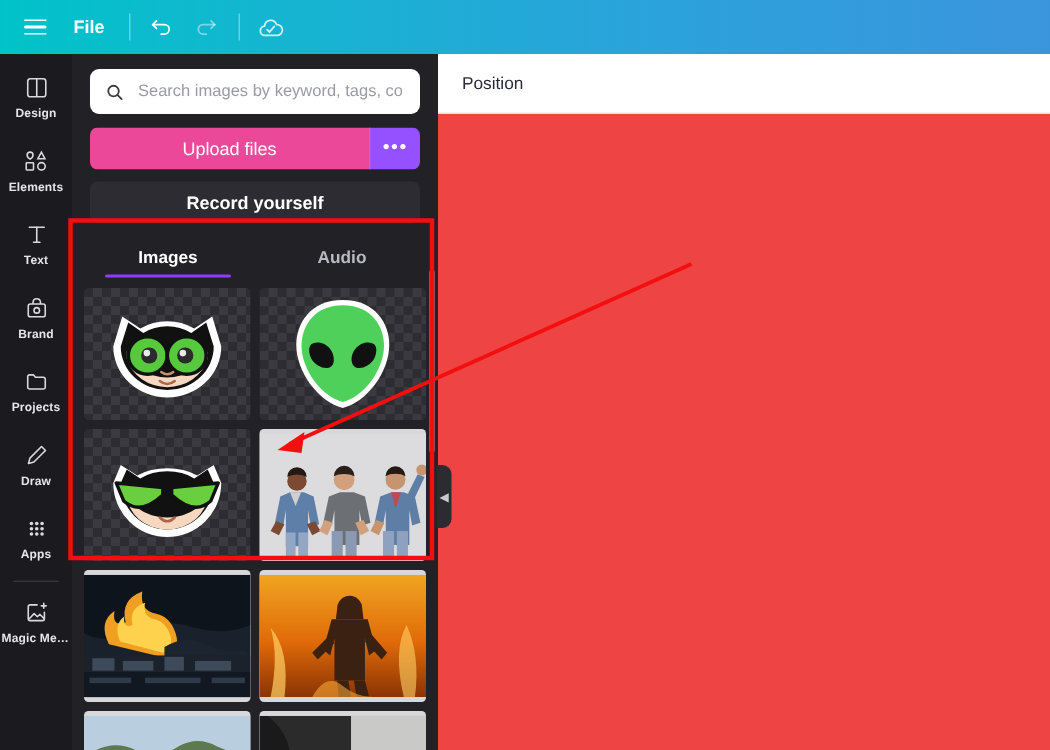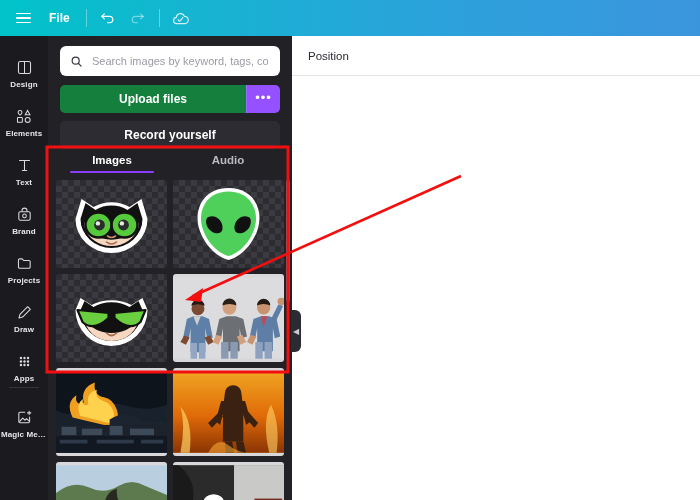--- a/index.html
+++ b/index.html
@@ -43,21 +43,21 @@
 
   
   .rail{
     position:absolute;left:0;top:36px;width:48px;height:464px;
     background:#1b1b1f;z-index:15;
     display:flex;flex-direction:column;align-items:center;
     padding-top:4px;box-sizing:border-box;
   }
   .rail-item{
     width:48px;height:49px;display:flex;flex-direction:column;
-    align-items:center;justify-content:flex-end;gap:3px;cursor:pointer;flex:none;
+    align-items:center;justify-content:center;gap:3px;cursor:pointer;flex:none;
   }
   .rail-item.active{background:#2b2b32;}
   .rail-ico{height:19px;display:flex;align-items:center;justify-content:center;color:#d9d9de;}
   .rail-ico svg{display:block;}
   .rail-label{
     font-size:8px;color:#e6e6ea;font-weight:bold;letter-spacing:.1px;
     max-width:46px;overflow:hidden;white-space:nowrap;text-overflow:ellipsis;text-align:center;
   }
   .rail-div{width:30px;height:1px;background:#343439;margin:4px 0 2px;flex:none;}
 
@@ -72,35 +72,35 @@
     display:flex;align-items:center;padding:0 10px;gap:7px;box-sizing:border-box;
   }
   .search svg{flex:none;}
   .search input{
     border:0;outline:0;flex:1;font-size:11px;color:#3a3a44;
     font-family:"Liberation Sans", sans-serif;background:transparent;
   }
   .search input::placeholder{color:#9a9aa5;}
   .upload-row{display:flex;margin-top:9px;height:28px;border-radius:5px;overflow:hidden;}
   .upload-btn{
-    flex:1;background:#15803d;color:#fff;font-size:12px;font-weight:bold;
+    flex:1;background:#ec4899;color:#fff;font-size:12px;font-weight:normal;
     display:flex;align-items:center;justify-content:center;cursor:pointer;
   }
   .upload-more{
     width:34px;background:#9551ff;border-left:1px solid #a06bff;color:#fff;
     display:flex;align-items:center;justify-content:center;cursor:pointer;
     font-size:13px;letter-spacing:1px;padding-bottom:4px;box-sizing:border-box;
   }
   .record-btn{
     margin-top:8px;height:28px;border-radius:5px;background:#2c2c32;
     color:#fff;font-size:12px;font-weight:bold;
     display:flex;align-items:center;justify-content:center;cursor:pointer;
   }
 
-  .tabs{display:flex;padding:0 6px;}
+  .tabs{display:flex;margin-top:12px;padding:0 6px;}
   .tab{
     flex:1;text-align:center;font-size:11.5px;color:#b9b9c2;font-weight:bold;
     padding:5px 0 7px;cursor:pointer;position:relative;
   }
   .tab.active{color:#ffffff;}
   .tab.active:after{
     content:"";position:absolute;left:14%;right:14%;bottom:0;height:2px;
     background:#8b3dff;border-radius:2px;
   }
 
@@ -129,21 +129,21 @@
   .collapse{
     position:absolute;left:291px;top:310px;width:10px;height:42px;
     background:#2b2b31;border-radius:0 6px 6px 0;z-index:16;cursor:pointer;
     display:flex;align-items:center;justify-content:center;
     color:#c9c9d2;font-size:8px;
   }
 
   
   .stage{
     position:absolute;left:292px;top:36px;width:408px;height:464px;
-    background:#ffffff;z-index:10;
+    background:#ef4444;z-index:10;
   }
   .stage-toolbar{
     height:40px;background:#ffffff;display:flex;align-items:center;
     padding:0 16px;box-sizing:border-box;border-bottom:1px solid #e3e3ea;
   }
   .pos-btn{
     font-size:11.5px;color:#2b2b36;cursor:pointer;font-family:"Liberation Sans", sans-serif;
   }
 
   

